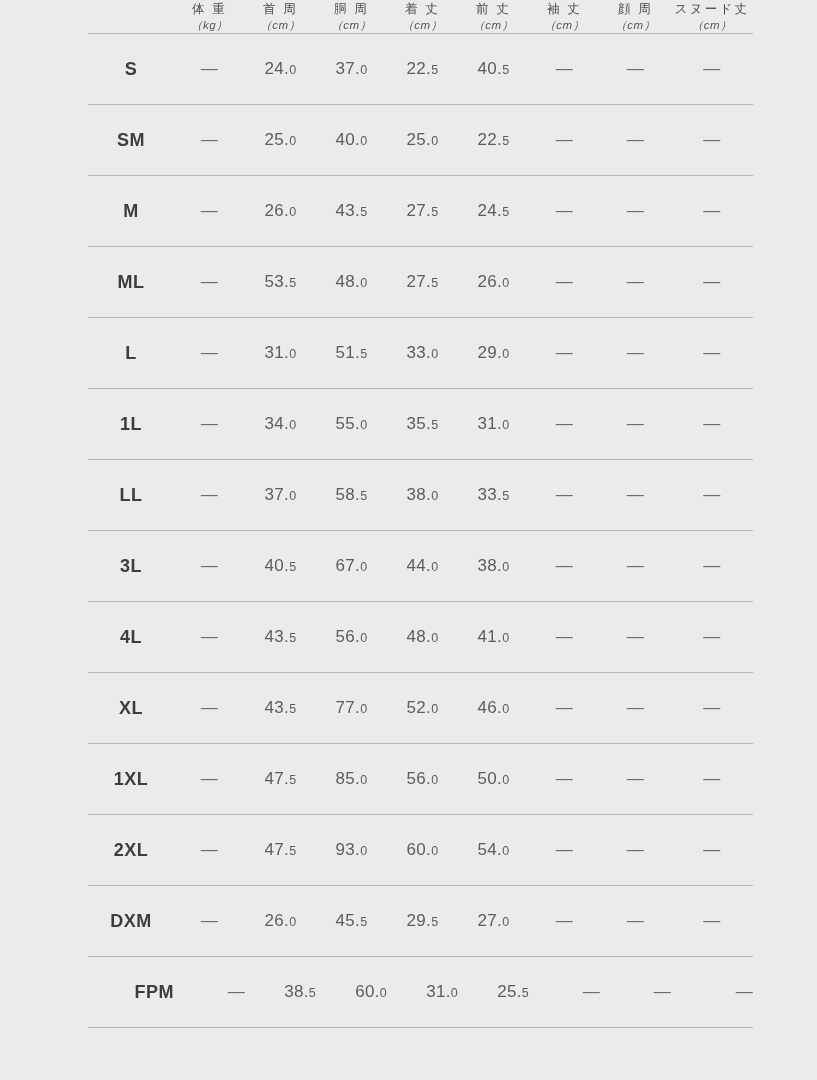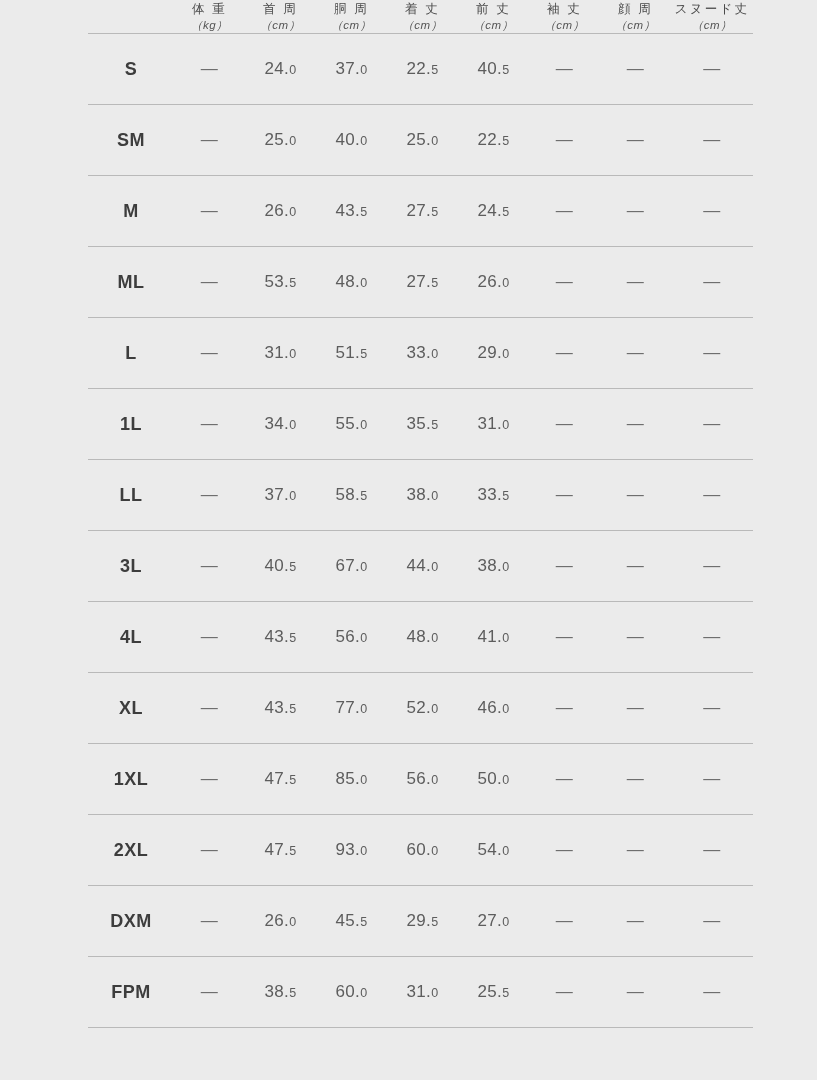--- a/index.html
+++ b/index.html
@@ -73,20 +73,21 @@
     height: 70px;
   }
   tbody td {
     border-top: 1px solid #b9b9b9;
     text-align: center;
     vertical-align: middle;
     height: 70px;
   }
   tbody tr:last-child td {
     border-bottom: 1px solid #b9b9b9;
+    text-align: right;
   }
   td.size-cell {
     font-size: 18px;
     font-weight: bold;
     color: #3d3d3d;
     letter-spacing: 0.5px;
   }
   td.val-cell {
     font-size: 17px;
     color: #5d5d5d;

